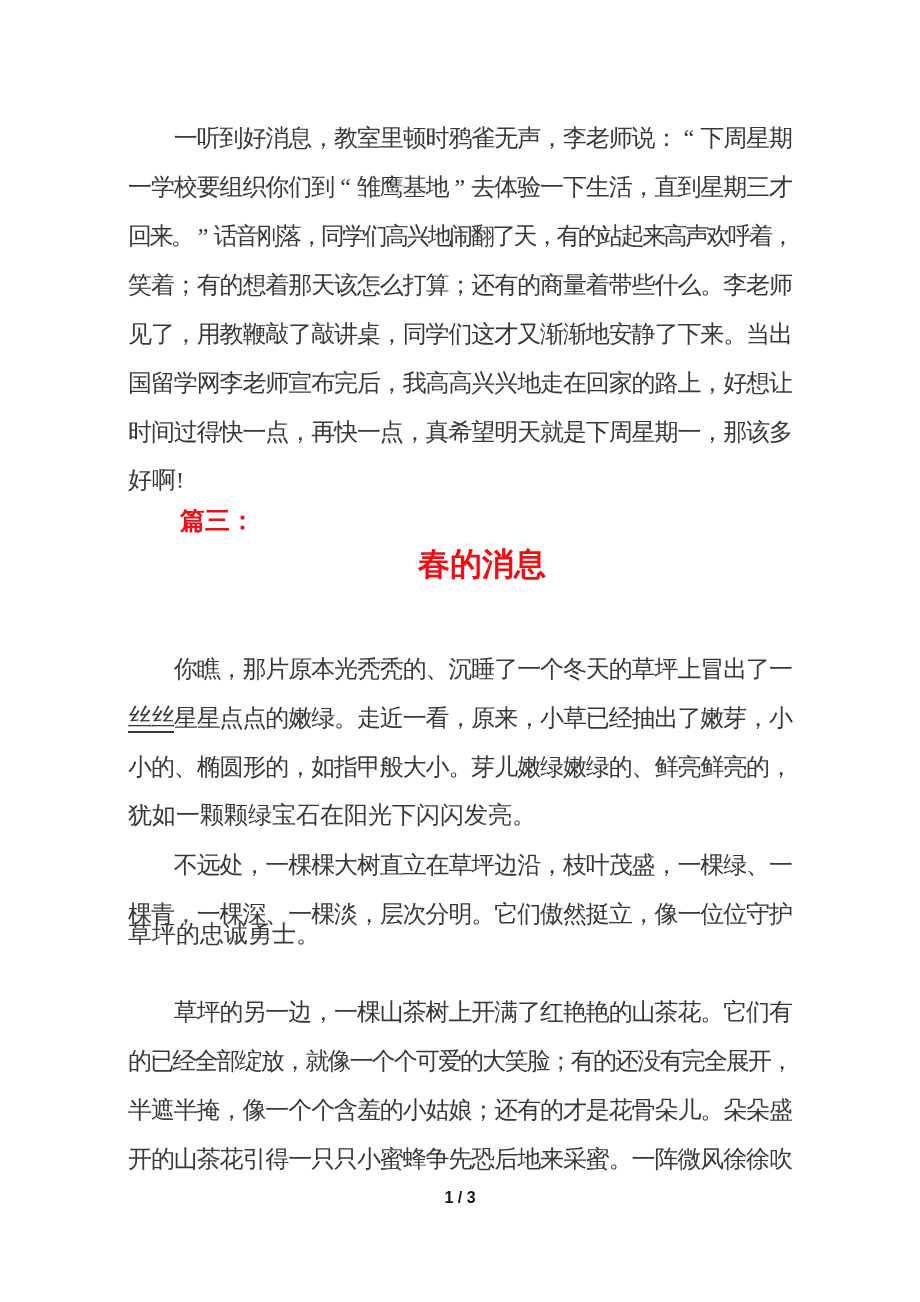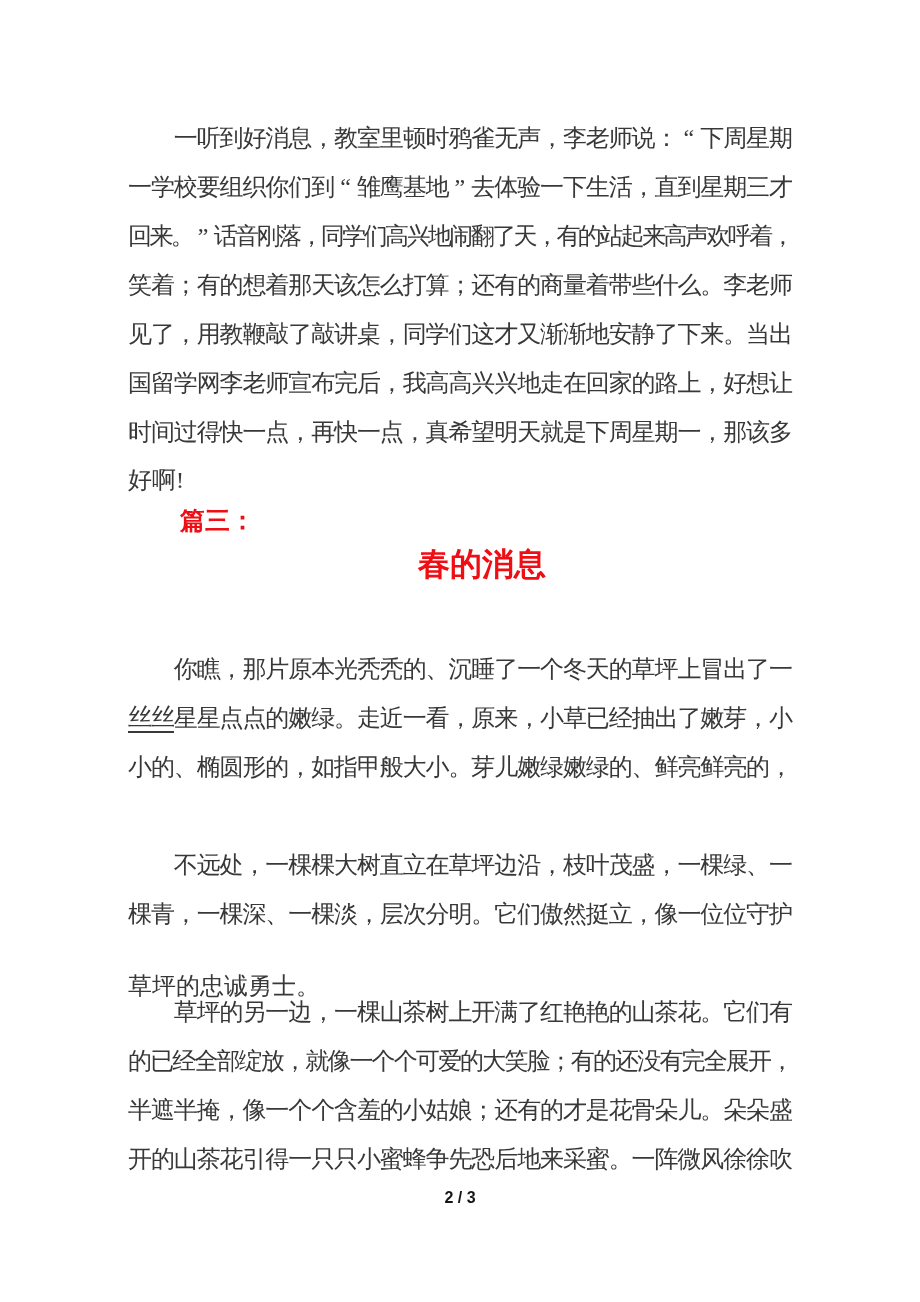--- a/index.html
+++ b/index.html
@@ -386,20 +386,21 @@
       <span>绿</span>
       <span>的</span>
       <span>、</span>
       <span>鲜</span>
       <span>亮</span>
       <span>鲜</span>
       <span>亮</span>
       <span>的</span>
       <span>，</span>
     </div>
+  <div class="line" style="top:791px">犹如一颗颗绿宝石在阳光下闪闪发亮。</div>
   <div class="line fill" style="top:840px">
       <span>　</span>
       <span>　</span>
       <span>不</span>
       <span>远</span>
       <span>处</span>
       <span>，</span>
       <span>一</span>
       <span>棵</span>
       <span>棵</span>
@@ -448,21 +449,21 @@
       <span>挺</span>
       <span>立</span>
       <span>，</span>
       <span>像</span>
       <span>一</span>
       <span>位</span>
       <span>位</span>
       <span>守</span>
       <span>护</span>
     </div>
-  <div class="line" style="top:962px">草坪的忠诚勇士。</div>
+  <div class="line" style="top:910px">草坪的忠诚勇士。</div>
   <div class="line fill" style="top:987px">
       <span>　</span>
       <span>　</span>
       <span>草</span>
       <span>坪</span>
       <span>的</span>
       <span>另</span>
       <span>一</span>
       <span>边</span>
       <span>，</span>
@@ -575,15 +576,15 @@
       <span>。</span>
       <span>一</span>
       <span>阵</span>
       <span>微</span>
       <span>风</span>
       <span>徐</span>
       <span>徐</span>
       <span>吹</span>
     </div>
 
-  <div class="footer">2 / 3</div>
+  <div class="footer">1 / 3</div>
 
 </div>
 
 </body></html>

